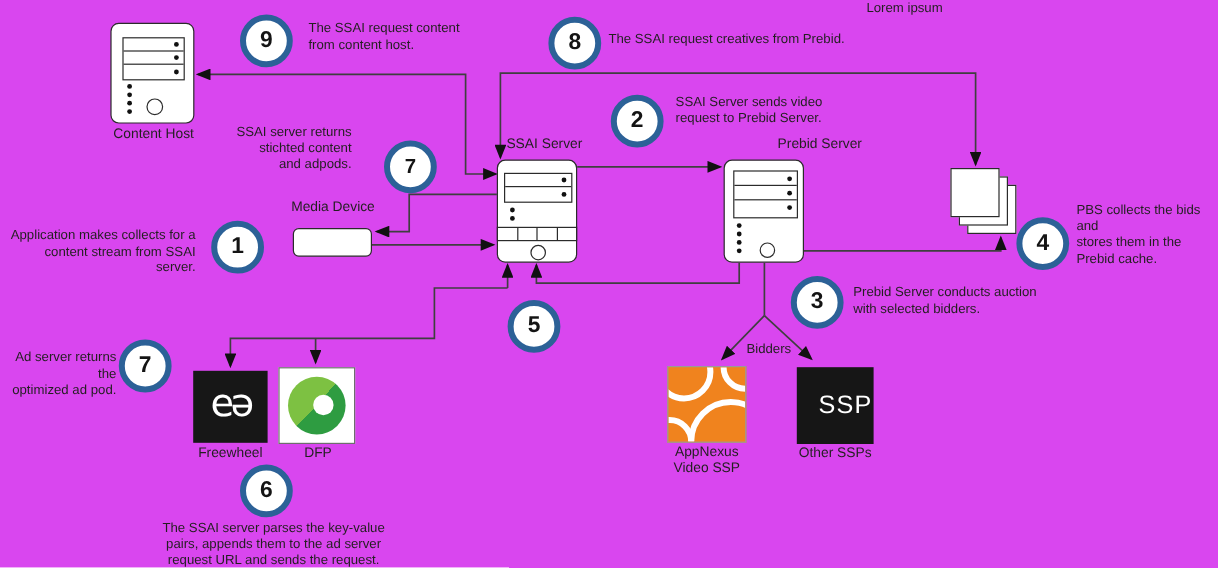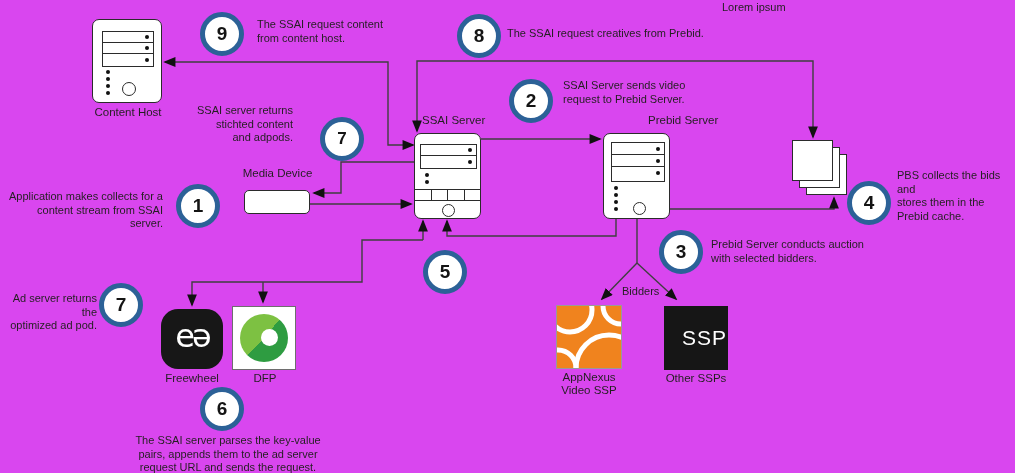--- a/index.html
+++ b/index.html
@@ -22,21 +22,21 @@
   .bargrp{ position:absolute; border:1.3px solid #2b2b2b; }
   .bar{ position:relative; border-bottom:1.3px solid #2b2b2b; }
   .bar:last-child{ border-bottom:none; }
   .led{ position:absolute; right:4px; top:50%; margin-top:-2px; width:4px; height:4px; border-radius:50%; background:#111; }
   .d{ position:absolute; width:4px; height:4px; border-radius:50%; background:#111; }
   .pwr{ position:absolute; border:1.6px solid #2b2b2b; border-radius:50%; background:#fff; }
   .cellrow{ position:absolute; display:flex; border:1.3px solid #2b2b2b; }
   .cellrow i{ flex:1; border-right:1.3px solid #2b2b2b; }
   .cellrow i:last-child{ border-right:none; }
   .page{ position:absolute; width:41px; height:41px; background:#fff; border:1.5px solid #2b2b2b; z-index:2; }
-  .fw{ background:#171717; display:flex; align-items:center; justify-content:center;border-radius:17px; }
+  .fw{ background:#171717; display:flex; align-items:center; justify-content:center; }
   .fw span{ font-family:"DejaVu Sans", sans-serif; color:#fff; font-size:32px; letter-spacing:-3px; line-height:1; padding-bottom:6px; }
   .dfpbox{ border:1px solid #6e6e6e; }
   .donut{ position:absolute; left:7px; top:7px; width:48px; height:48px; border-radius:50%;
           background:conic-gradient(from 225deg, #7dc142 0deg 175deg, #2e9c41 175deg 360deg); }
   .hole{ position:absolute; left:21px; top:15px; width:17px; height:17px; border-radius:50%; background:#fff; }
   .anx{ background:#f0831e; border:1px solid #9a9a9a; overflow:hidden; }
   .sspbox{ background:#161616; color:#fff; display:flex; align-items:center; justify-content:center;
            font-size:21px; letter-spacing:1px; }
   .mdev{ border-radius:5px; }
   .lorem{ position:absolute; font-size:11px; }

